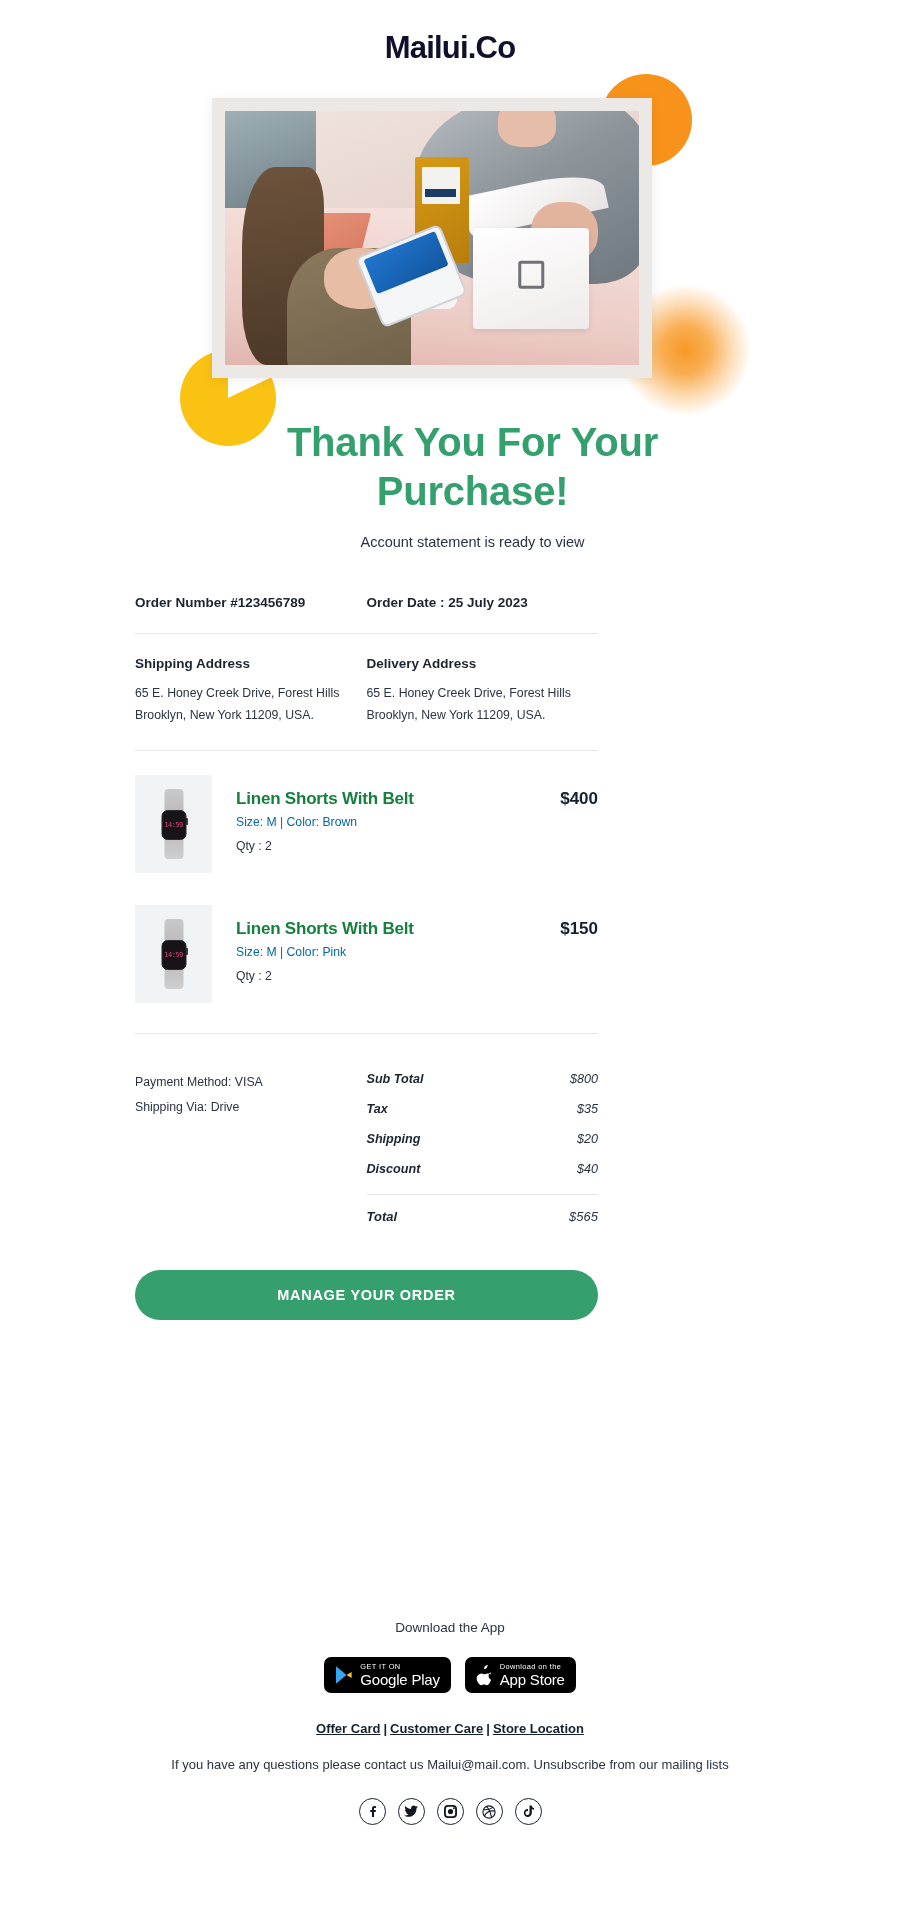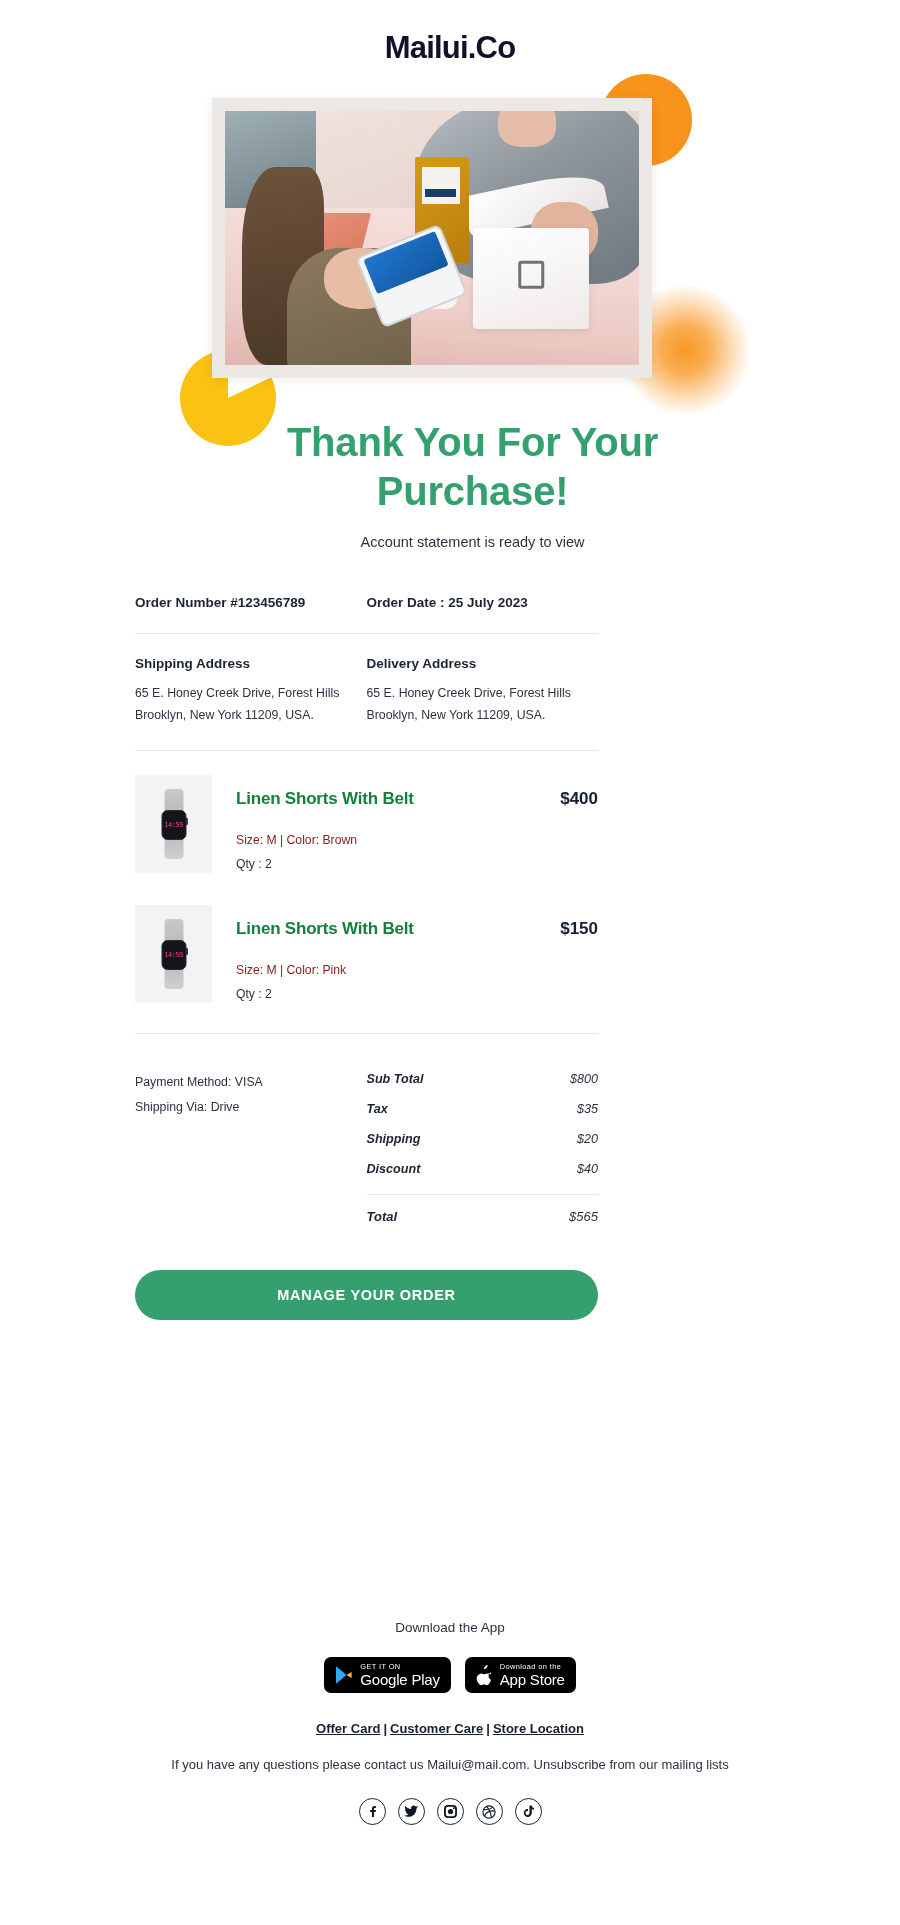--- a/index.html
+++ b/index.html
@@ -283,22 +283,22 @@
   }
   .item-info { flex: 1; padding-left: 24px; padding-top: 14px; }
   .item-title {
     font-size: 17px;
     font-weight: bold;
     color: #15803d;
     letter-spacing: -0.2px;
   }
   .item-meta {
     font-size: 12.2px;
-    color: #7f1d1d;
-    margin-top: 24px;
+    color: #0369a1;
+    margin-top: 6px;
   }
   .item-qty {
     font-size: 12.2px;
     color: #2b3342;
     margin-top: 10px;
   }
   .item-price {
     font-size: 17px;
     font-weight: bold;
     color: #16202f;

